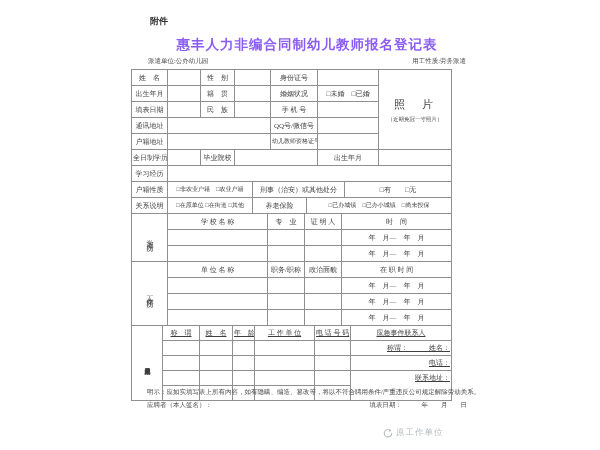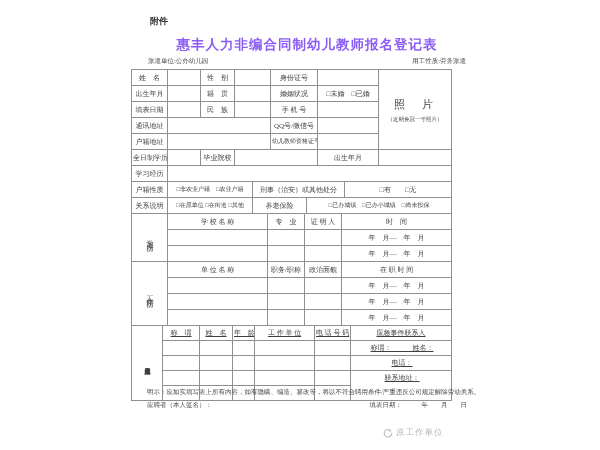--- a/index.html
+++ b/index.html
@@ -12,21 +12,21 @@
   .title{position:absolute;left:147px;top:36px;width:320px;text-align:center;
     font-size:13.5px;font-weight:bold;letter-spacing:1px;color:#8b5cf6;}
   .subline{position:absolute;left:148px;top:57px;width:318px;display:flex;
     justify-content:space-between;font-size:6.5px;color:#4a4a4a;}
   .tablewrap{position:absolute;left:131px;top:69px;width:322px;}
   table{border-collapse:collapse;table-layout:fixed;width:320px;}
   table + table{margin-top:-1px;}
   td{border:1px solid #8f8f8f;font-size:7px;color:#3f3f3f;text-align:center;
      vertical-align:middle;padding:0 1px;height:15px;overflow:hidden;white-space:nowrap;}
   td.xs{font-size:6px;}
-  td.left{text-align:center;padding-left:3px;}
+  td.left{text-align:right;padding-left:3px;}
   td.vert{writing-mode:vertical-rl;letter-spacing:2px;padding:2px 0;}
   td.vert.long{font-size:6px;letter-spacing:0;}
   .fam td{height:14px;text-decoration:underline;}
   .photo-cell div.t{font-size:11px;letter-spacing:3px;margin-bottom:4px;}
   .photo-cell div.n{font-size:5.5px;letter-spacing:0;}
   .notice{position:absolute;left:147px;top:388px;width:330px;font-size:6.5px;color:#4a4a4a;white-space:nowrap;}
   .sigline{position:absolute;left:147px;top:401px;width:320px;display:flex;
     justify-content:space-between;font-size:6.5px;color:#4a4a4a;}
   .logo{position:absolute;left:383px;top:427px;display:flex;align-items:center;gap:3px;
     color:#b3b8bd;font-size:8.5px;letter-spacing:1px;font-family:"Liberation Sans",sans-serif;}

